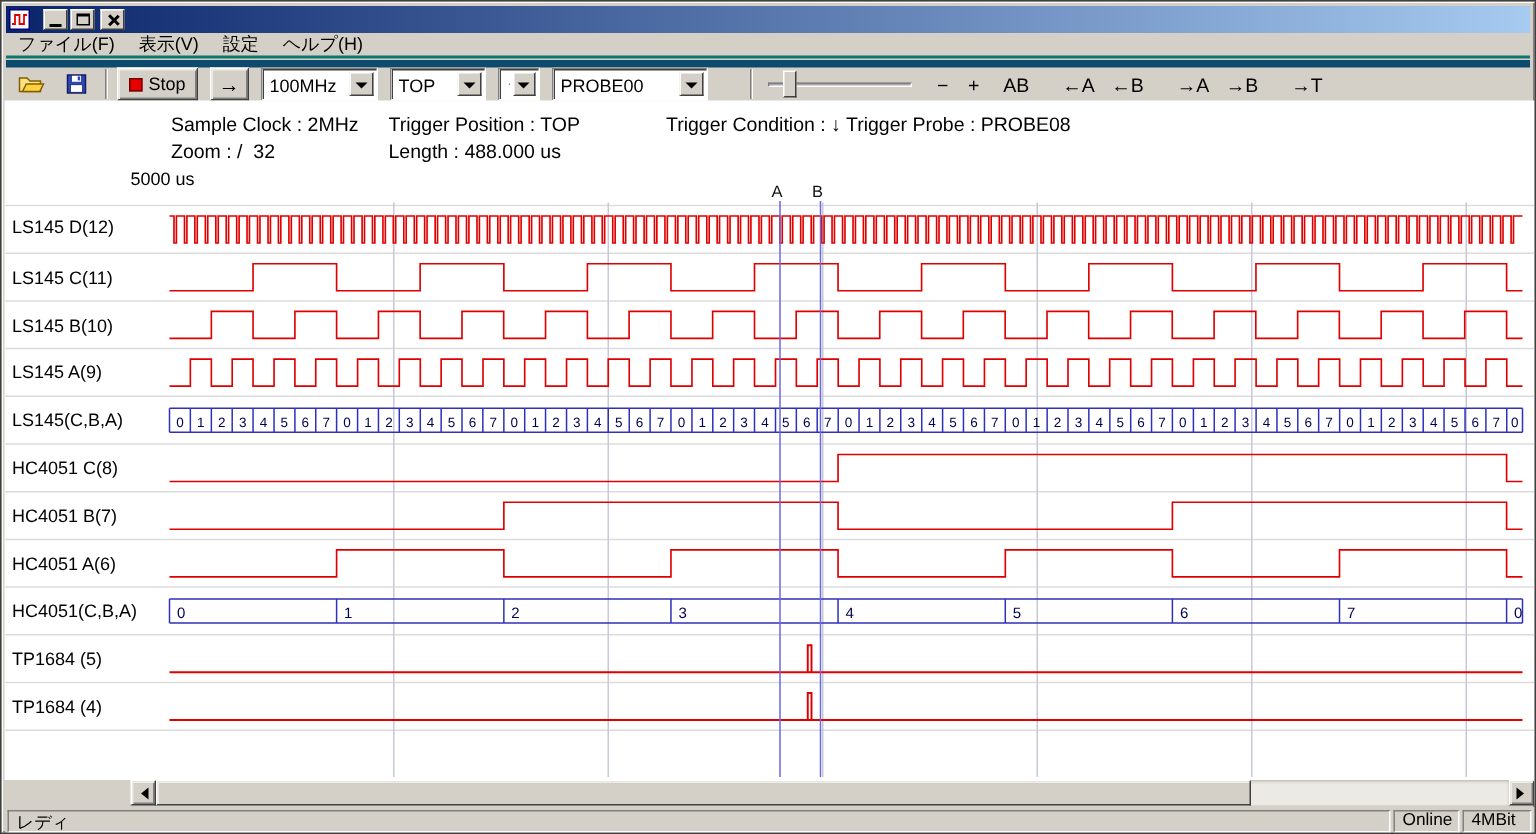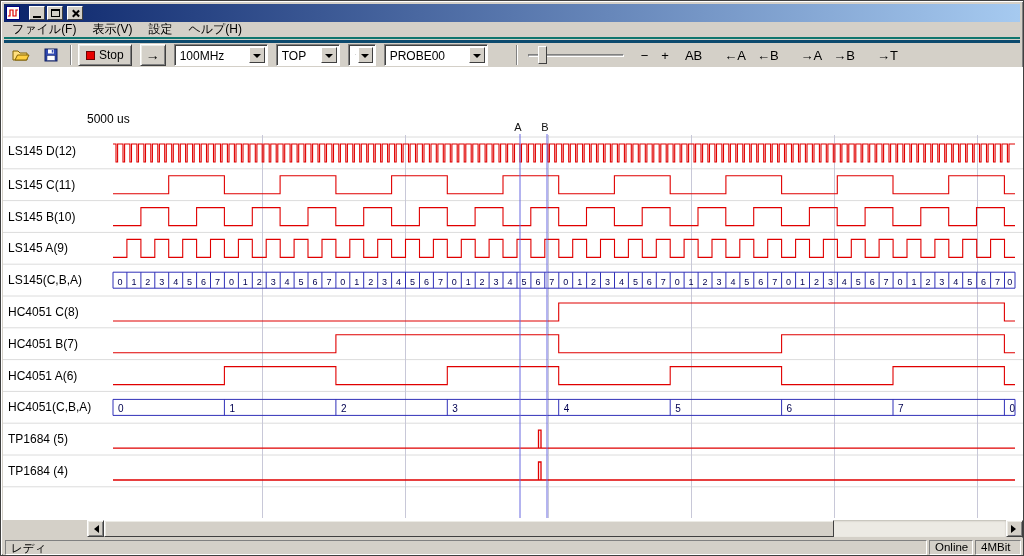--- a/index.html
+++ b/index.html
@@ -19,33 +19,33 @@
 .ic-max{width:9px;height:8px;border:1px solid #000;border-top-width:2px}
 .ic-x{position:relative;width:9px;height:9px}
 .ic-x::before,.ic-x::after{content:"";position:absolute;left:4px;top:0;width:1.6px;height:9px;background:#000}
 .ic-x::before{transform:rotate(45deg)}.ic-x::after{transform:rotate(-45deg)}
 
 .menubar{position:absolute;top:21px;left:3px;right:3px;height:17px;display:flex;align-items:center;
   border-bottom:2px solid #0f766e}
 .menu-item{font-size:12px;padding:1px 8px 2px 8px;color:#000}
 
 .toolbar{position:absolute;top:39px;left:3px;right:3px;height:27px;display:flex;align-items:center;
-  border-top:3px solid #0c4a6e}
+  border-top:5px solid #0c4a6e}
 .tbtn{display:flex;align-items:center;justify-content:center;height:22px}
 .icon-btn{width:26px;margin-left:4px}
 .tb-sep{width:2px;height:20px;margin-left:6px;border-left:1px solid #808080;border-right:1px solid #fff}
 .raised{background:#d4d0c8;border:1px solid;border-color:#fff #404040 #404040 #fff;
   box-shadow:inset 1px 1px 0 #ecebe5, inset -1px -1px 0 #808080}
 .stop-btn{margin-left:6px;padding:0 7px;gap:4px;font-size:12px}
 .stop-sq{width:9px;height:9px;background:#e80000;border:1px solid #700000;display:inline-block}
 .run-btn{margin-left:8px;width:26px;font-size:14px;font-weight:bold}
 .combos{display:flex;gap:8px;margin-left:8px}
 .combo{display:flex;height:22px;background:#fff;border:1px solid #808080;border-right-color:#fff;
   border-bottom-color:#fff;box-shadow:inset 1px 1px 0 #404040}
-.c0{width:94px}.c1{width:64px}.c2{width:28px}.c3{width:104px}
+.c0{width:78px}.c1{width:64px}.c2{width:28px}.c3{width:104px}
 .combo-value{flex:1;font-size:12px;padding:4px 2px 0 5px;white-space:nowrap;overflow:hidden}
 .combo-btn{width:16px;margin:2px;background:#d4d0c8;border:1px solid;border-color:#fff #404040 #404040 #fff;
   display:flex;align-items:flex-start;justify-content:center}
 .combo-arrow{width:0;height:0;border:4px solid transparent;border-top:4px solid #000;margin-top:6px}
 .sep2{margin-left:28px}
 .slider{position:relative;width:100px;height:22px;margin-left:8px}
 .slider-track{position:absolute;left:2px;right:2px;top:10px;height:3px;background:#a8a8a8;
   border:1px solid #808080;border-bottom-color:#fff;border-right-color:#fff}
 .slider-thumb{position:absolute;left:12px;top:2px;width:9px;height:18px;background:#d4d0c8;
   border:1px solid;border-color:#fff #404040 #404040 #fff}
@@ -283,20 +283,28 @@
         <text x="895.0" y="344.9" text-anchor="start" font-size="10" fill="#000050" font-family="&quot;Liberation Sans&quot;,&quot;DejaVu Sans&quot;,sans-serif">7</text>
         <text x="1006.4" y="344.9" text-anchor="start" font-size="10" fill="#000050" font-family="&quot;Liberation Sans&quot;,&quot;DejaVu Sans&quot;,sans-serif">0</text>
         <path d="M 110 381.2 L 1012 381.2 M 535.5 381.2 L 535.5 363.2 L 538 363.2 L 538 381.2" fill="none" stroke="#e00000" stroke-width="1.3"></path>
         <path d="M 110 413.0 L 1012 413.0 M 535.5 413.0 L 535.5 395.0 L 538 395.0 L 538 413.0" fill="none" stroke="#e00000" stroke-width="1.3"></path>
         <line x1="517" y1="67" x2="517" y2="451" stroke="#6868e0" stroke-width="1"></line>
         <text x="515" y="64" text-anchor="middle" font-size="11" fill="#111" font-family="&quot;Liberation Sans&quot;,&quot;DejaVu Sans&quot;,sans-serif">A</text>
         <line x1="544" y1="67" x2="544" y2="451" stroke="#6868e0" stroke-width="1"></line>
         <text x="542" y="64" text-anchor="middle" font-size="11" fill="#111" font-family="&quot;Liberation Sans&quot;,&quot;DejaVu Sans&quot;,sans-serif">B</text>
       </svg>
     <span class="timebase">5000 us</span>
+    <div class="info-area">
+        <span class="info-item i0">Sample Clock : 2MHz</span>
+        <span class="info-item i1">Trigger Position : TOP</span>
+        <span class="info-item i2">Trigger Condition : ↓</span>
+        <span class="info-item i3">Trigger Probe : PROBE08</span>
+        <span class="info-item i4">Zoom : /  32</span>
+        <span class="info-item i5">Length : 488.000 us</span>
+      </div>
     <div class="labels">
         <div class="ch-label" style="top: 77px; text-align: right;">LS145 D(12)</div>
         <div class="ch-label" style="top: 110.8px;">LS145 C(11)</div>
         <div class="ch-label" style="top: 142.6px;">LS145 B(10)</div>
         <div class="ch-label" style="top: 174.4px;">LS145 A(9)</div>
         <div class="ch-label" style="top: 206.2px;">LS145(C,B,A)</div>
         <div class="ch-label" style="top: 238px;">HC4051 C(8)</div>
         <div class="ch-label" style="top: 269.8px;">HC4051 B(7)</div>
         <div class="ch-label" style="top: 301.6px;">HC4051 A(6)</div>
         <div class="ch-label" style="top: 333.4px;">HC4051(C,B,A)</div>

